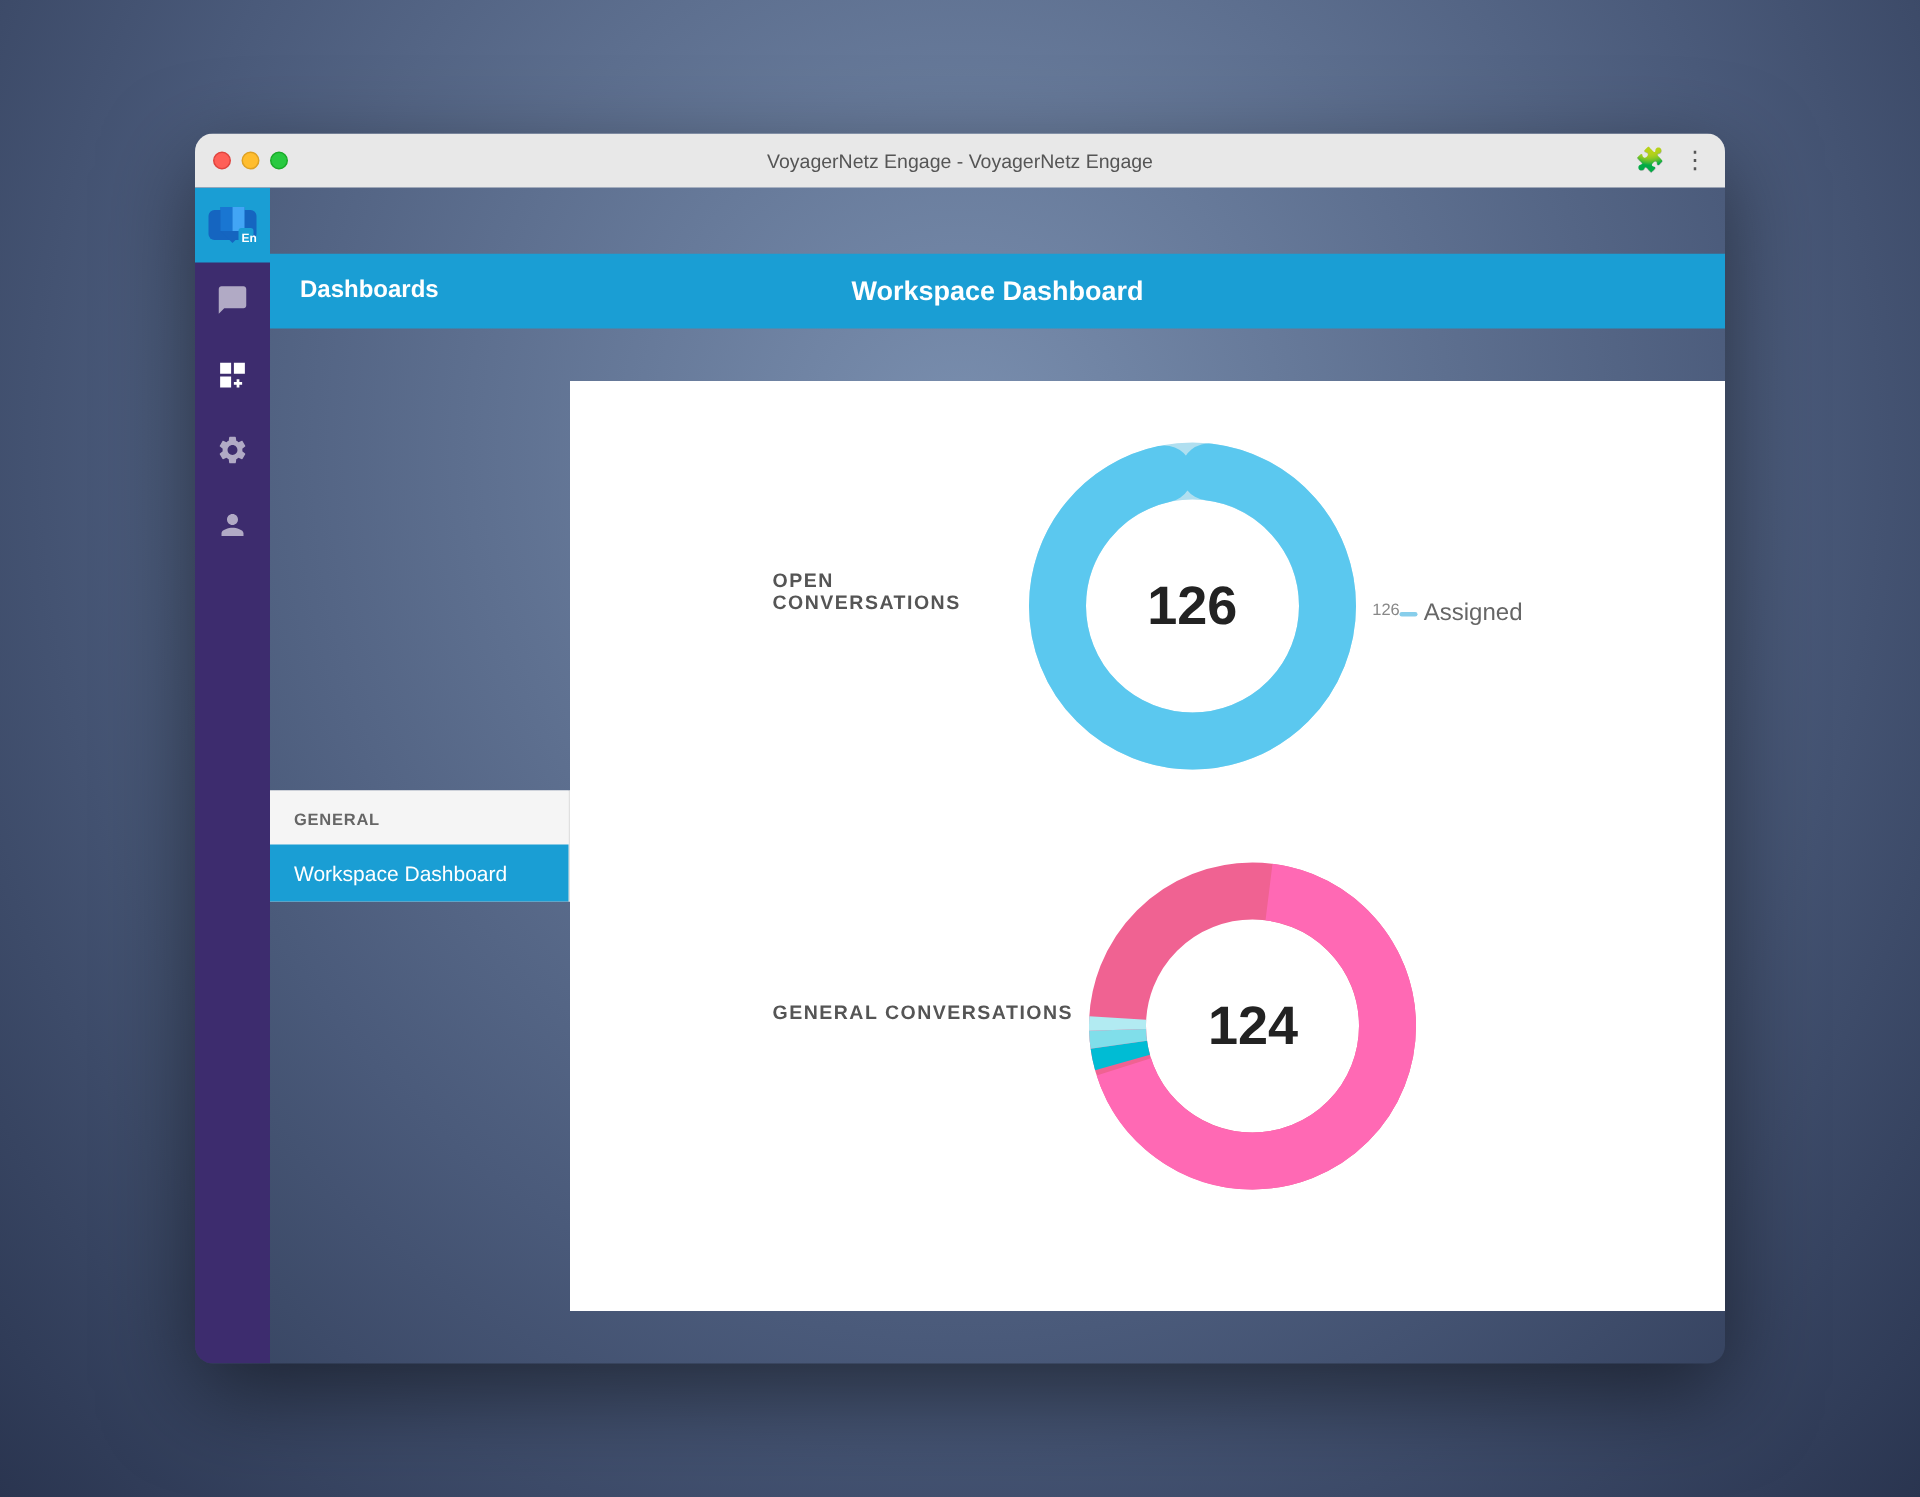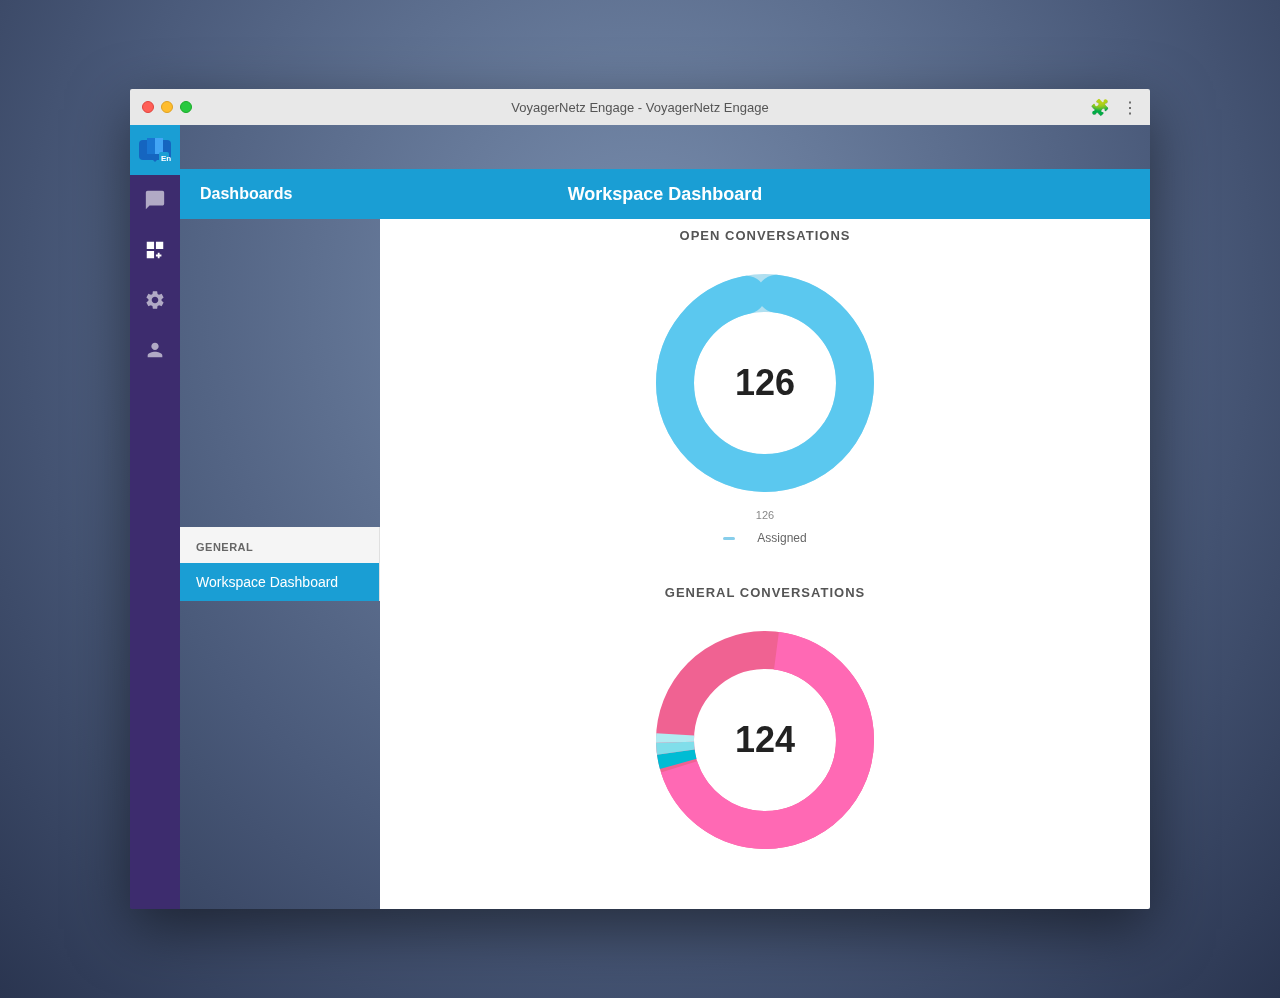--- a/index.html
+++ b/index.html
@@ -11,21 +11,21 @@
       align-items: center;
       justify-content: center;
       font-family: -apple-system, BlinkMacSystemFont, 'Segoe UI', sans-serif;
       overflow: hidden;
       background-image: radial-gradient(ellipse at 50% 30%, #7a8faf 0%, #4a5a7a 60%, #2a3550 100%);
     }
 
     .window {
       width: 1020px;
       height: 820px;
-      border-radius: 2px;
+      border-radius: 12px;
       box-shadow: 0 20px 60px rgba(0,0,0,0.5);
       overflow: hidden;
       display: flex;
       flex-direction: column;
     }
 
     
     .title-bar {
       background: #e8e8e8;
       height: 36px;
@@ -154,21 +154,21 @@
       flex-direction: column;
       align-items: center;
       padding: 30px 20px;
     }
 
     
     .chart-section {
       width: 100%;
       max-width: 500px;
       display: flex;
-      flex-direction: column;
+      flex-direction: row;
       align-items: center;
       margin-bottom: 40px;
     }
     .chart-title {
       font-size: 13px;
       font-weight: 700;
       color: #555;
       letter-spacing: 1px;
       margin-bottom: 20px;
     }
@@ -185,23 +185,23 @@
       left: 50%;
       transform: translate(-50%, -50%);
       font-size: 36px;
       font-weight: 700;
       color: #222;
     }
 
     .chart-legend {
       display: flex;
       align-items: center;
-      gap: 22px;
+      gap: 4px;
       margin-top: 10px;
-      font-size: 12px;
+      font-size: 16px;
       color: #666;
     }
     .legend-color {
       width: 12px;
       height: 3px;
       border-radius: 2px;
     }
 
     
     .donut-svg {

